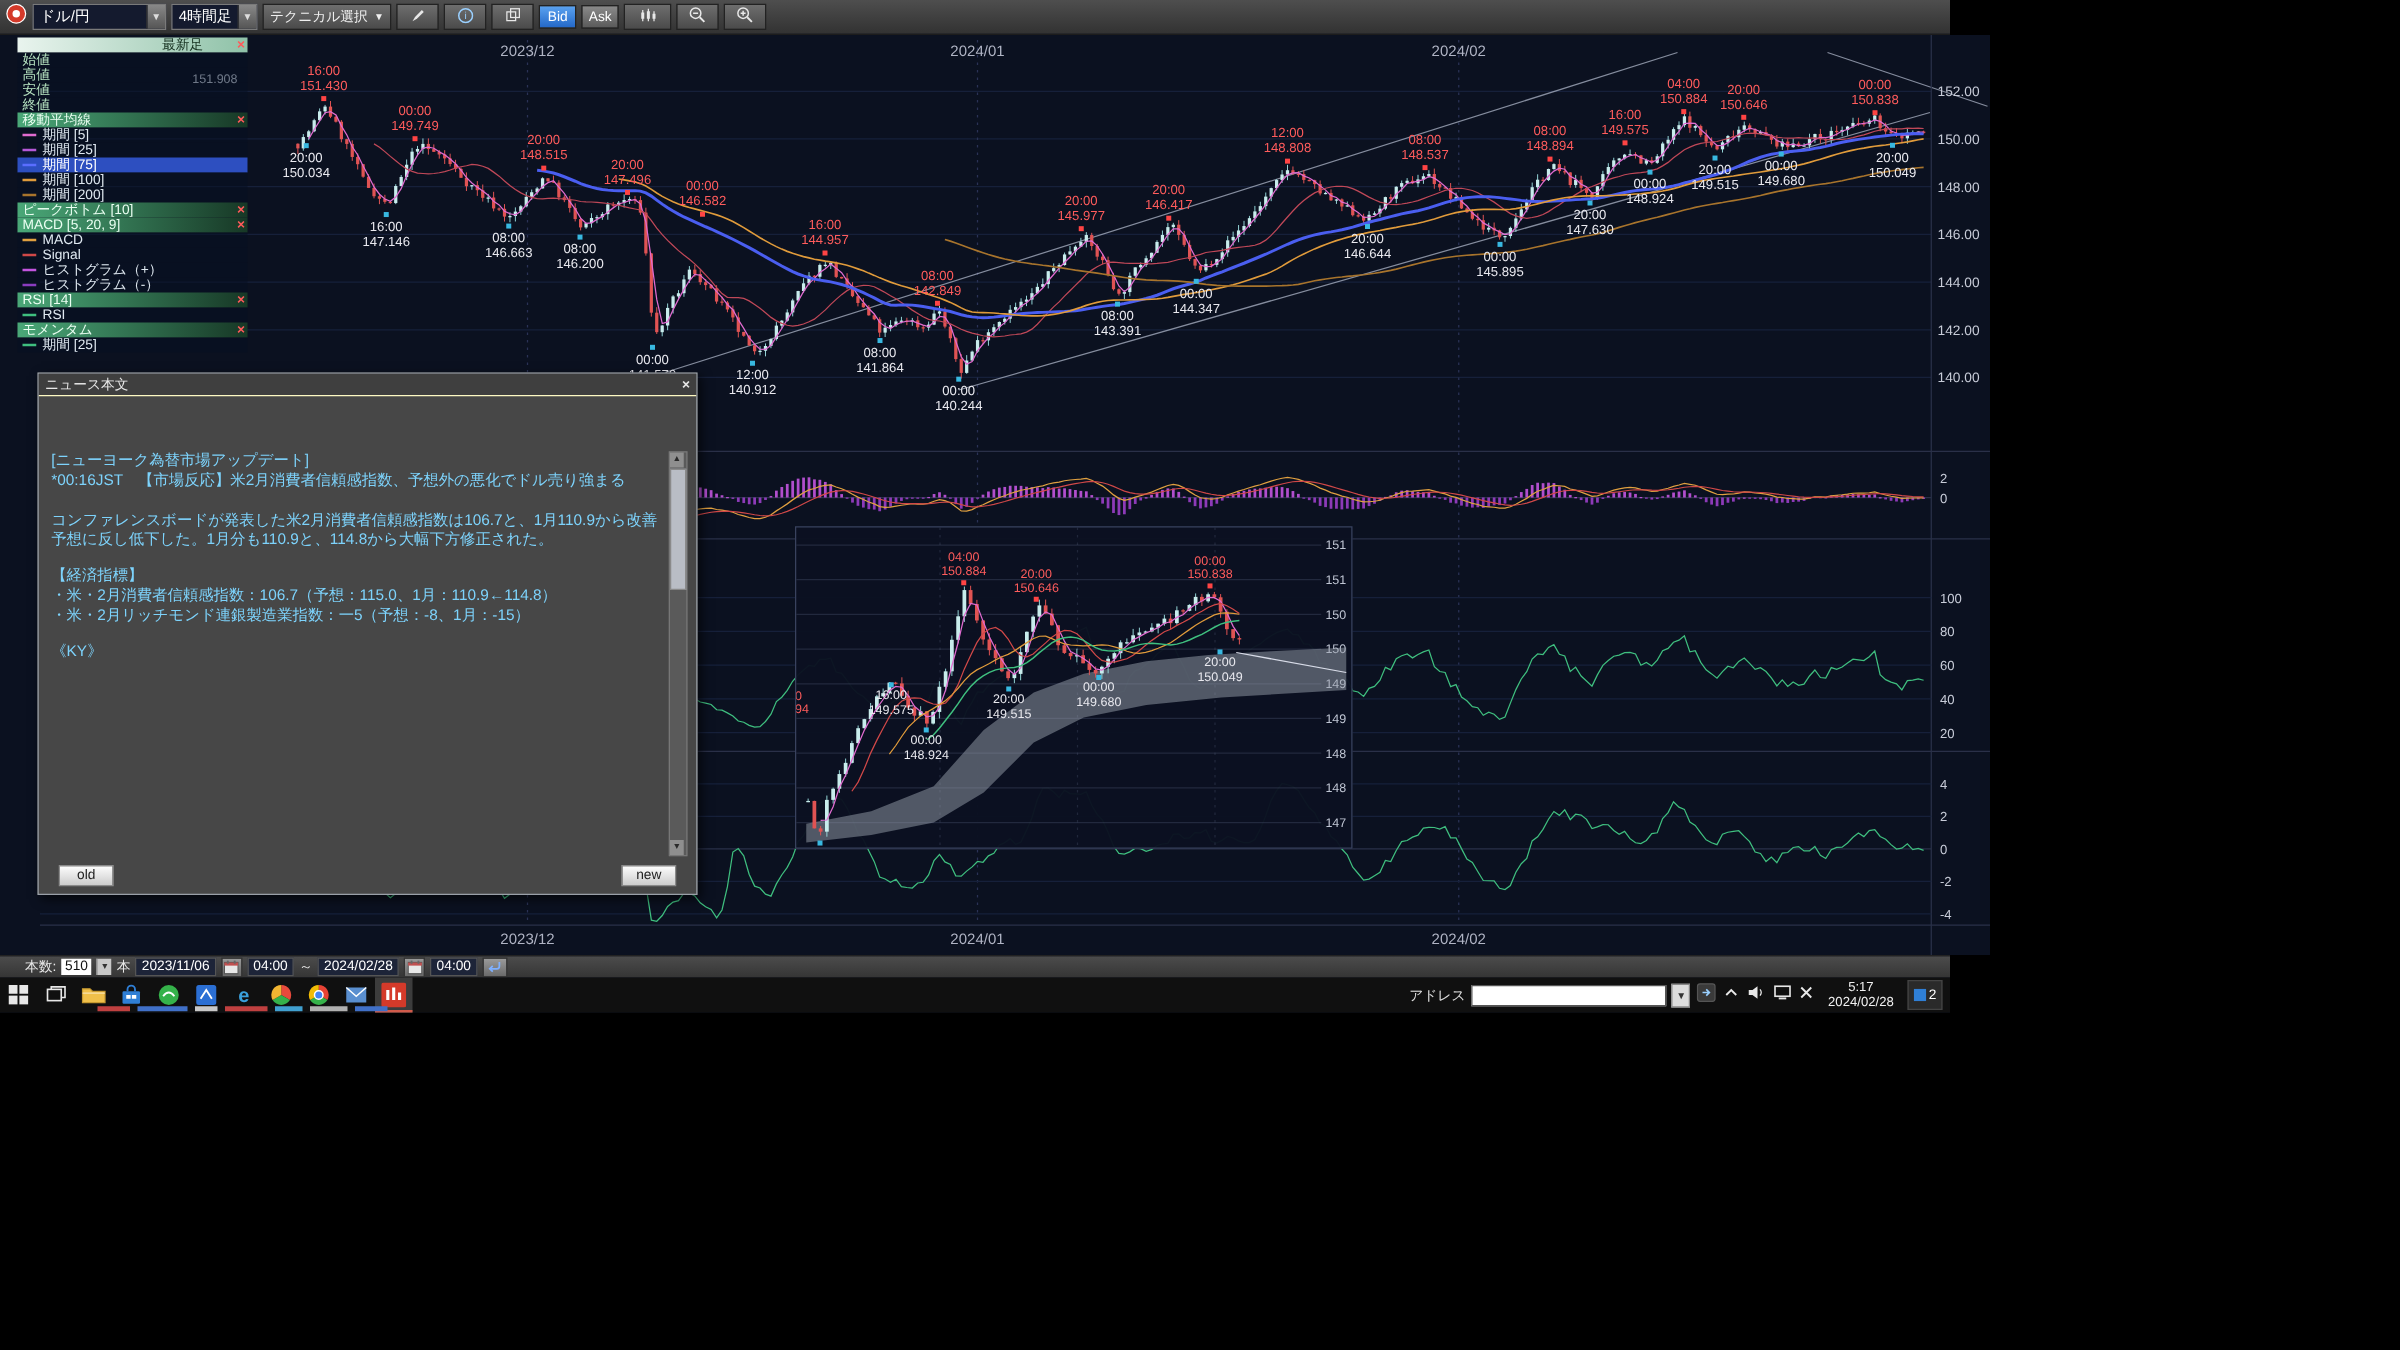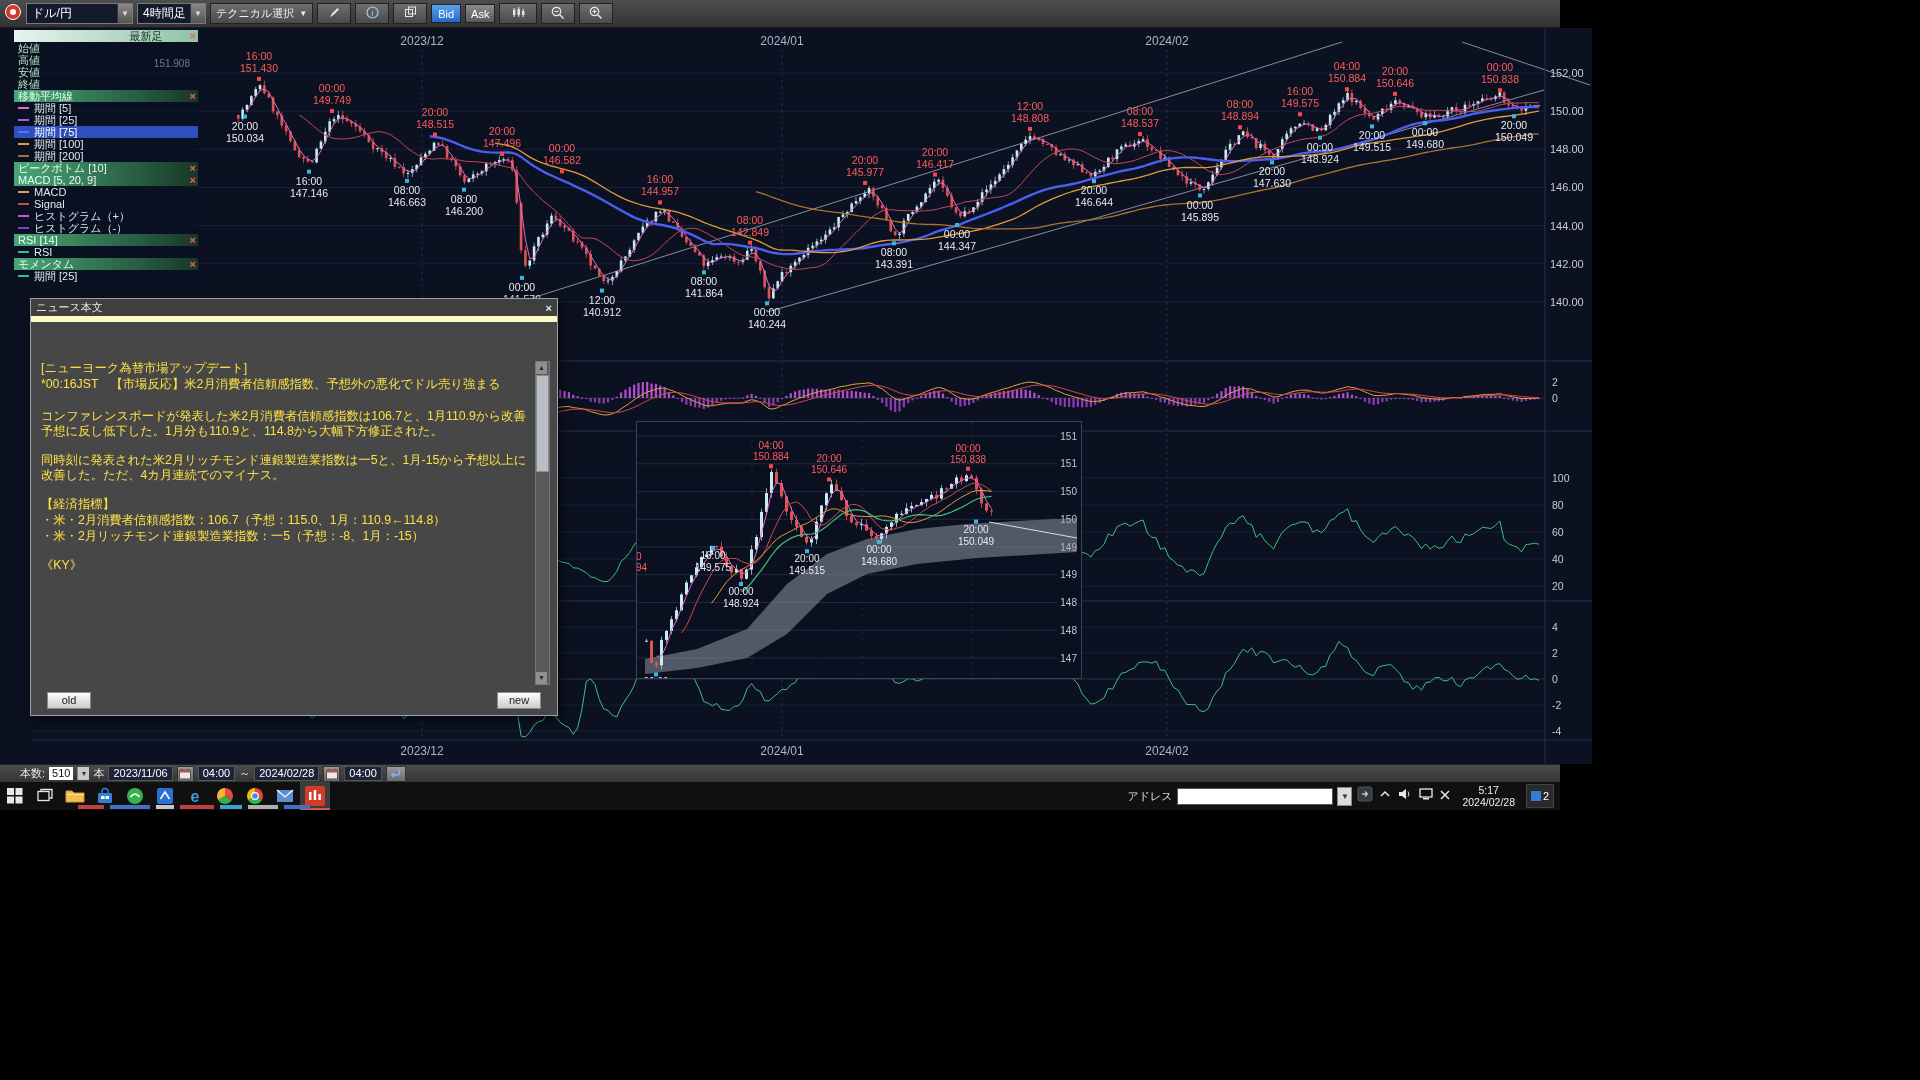--- a/index.html
+++ b/index.html
@@ -34,25 +34,25 @@
   .lg-sw{display:inline-block;width:11px;height:2px;margin-right:5px;}
   .lg-hl{background:#2d4fc0 !important;color:#fff;}
   #lg-preview{position:absolute;top:28px;right:8px;color:rgba(195,205,220,.55);font-size:10px;}
   
   .inset{position:absolute;left:636px;top:421px;width:446px;height:258px;z-index:6;
     background:rgba(11,17,33,.97);border:1px solid #39425e;box-sizing:border-box;}
   
   .news{position:absolute;left:30px;top:298px;width:528px;height:418px;z-index:10;
     background:#474747;border:1px solid #9aa0a8;box-shadow:3px 3px 8px rgba(0,0,0,.65);box-sizing:border-box;}
   .news-title{height:15px;display:flex;justify-content:space-between;align-items:center;
-    padding:1px 5px;color:#e8e8e8;font-size:11px;border-bottom:6px solid #fef9c3;background:#3f3f3f;gap:20px;}
+    padding:1px 5px;color:#e8e8e8;font-size:11px;border-bottom:1px solid #fef9c3;background:#3f3f3f;gap:20px;}
   .news-x{color:#e8e8e8;font-weight:bold;}
   .news-headline{padding:8px 14px 2px 14px;color:#fff;font-weight:bold;font-size:13px;line-height:16px;}
   .news-body{position:absolute;left:10px;right:26px;top:62px;bottom:30px;overflow:hidden;
-    color:#fde047;font-size:12.3px;line-height:15px;}
+    color:#7dd3fc;font-size:12.3px;line-height:15px;}
   .news-body p{margin:0 0 14px 0;}
   .news-scroll{position:absolute;right:7px;top:62px;bottom:30px;width:13px;background:#5a5a5a;border:1px solid #777;}
   .news-thumb{position:absolute;left:0;top:13px;width:11px;height:95px;background:#b9bdc5;border:1px solid #8a8a8a;}
   .news-arrow{position:absolute;left:0;width:11px;height:12px;background:#8f8f8f;color:#2a2a2a;
     font-size:7px;text-align:center;line-height:12px;}
   .news-btn{position:absolute;bottom:6px;width:42px;height:15px;background:linear-gradient(#fdfdfd,#cccccc);
     border:1px solid #8a8a8a;font-size:11px;color:#222;text-align:center;line-height:15px;}
   
   .bottombar{position:absolute;left:0;top:764px;width:1560px;height:18px;z-index:8;
     background:linear-gradient(#4c4c4c,#353535);display:flex;align-items:center;gap:4px;
@@ -1598,21 +1598,20 @@
 
   <div class="news">
     <div class="news-title">
       <span>ニュース本文</span>
       <span class="news-x">×</span>
     </div>
     <div class="news-body" id="news-body">
         <p style="margin-bottom: 1px;">[ニューヨーク為替市場アップデート]</p>
         <p style="margin-bottom: 17px;">*00:16JST　【市場反応】米2月消費者信頼感指数、予想外の悪化でドル売り強まる</p>
         <p>コンファレンスボードが発表した米2月消費者信頼感指数は106.7と、1月110.9から改善予想に反し低下した。1月分も110.9と、114.8から大幅下方修正された。</p>
-        <p>同時刻に発表された米2月リッチモンド連銀製造業指数は一5と、1月-15から予想以上に改善した。ただ、4カ月連続でのマイナス。</p>
         <p style="margin-bottom: 1px;">【経済指標】</p>
         <p style="margin-bottom: 1px;">・米・2月消費者信頼感指数：106.7（予想：115.0、1月：110.9←114.8）</p>
         <p>・米・2月リッチモンド連銀製造業指数：一5（予想：-8、1月：-15）</p>
         <p>《KY》</p>
       </div>
     <div class="news-scroll">
       <div class="news-arrow" style="top:0">▲</div>
       <div class="news-thumb"></div>
       <div class="news-arrow" style="bottom:0">▼</div>
     </div>

